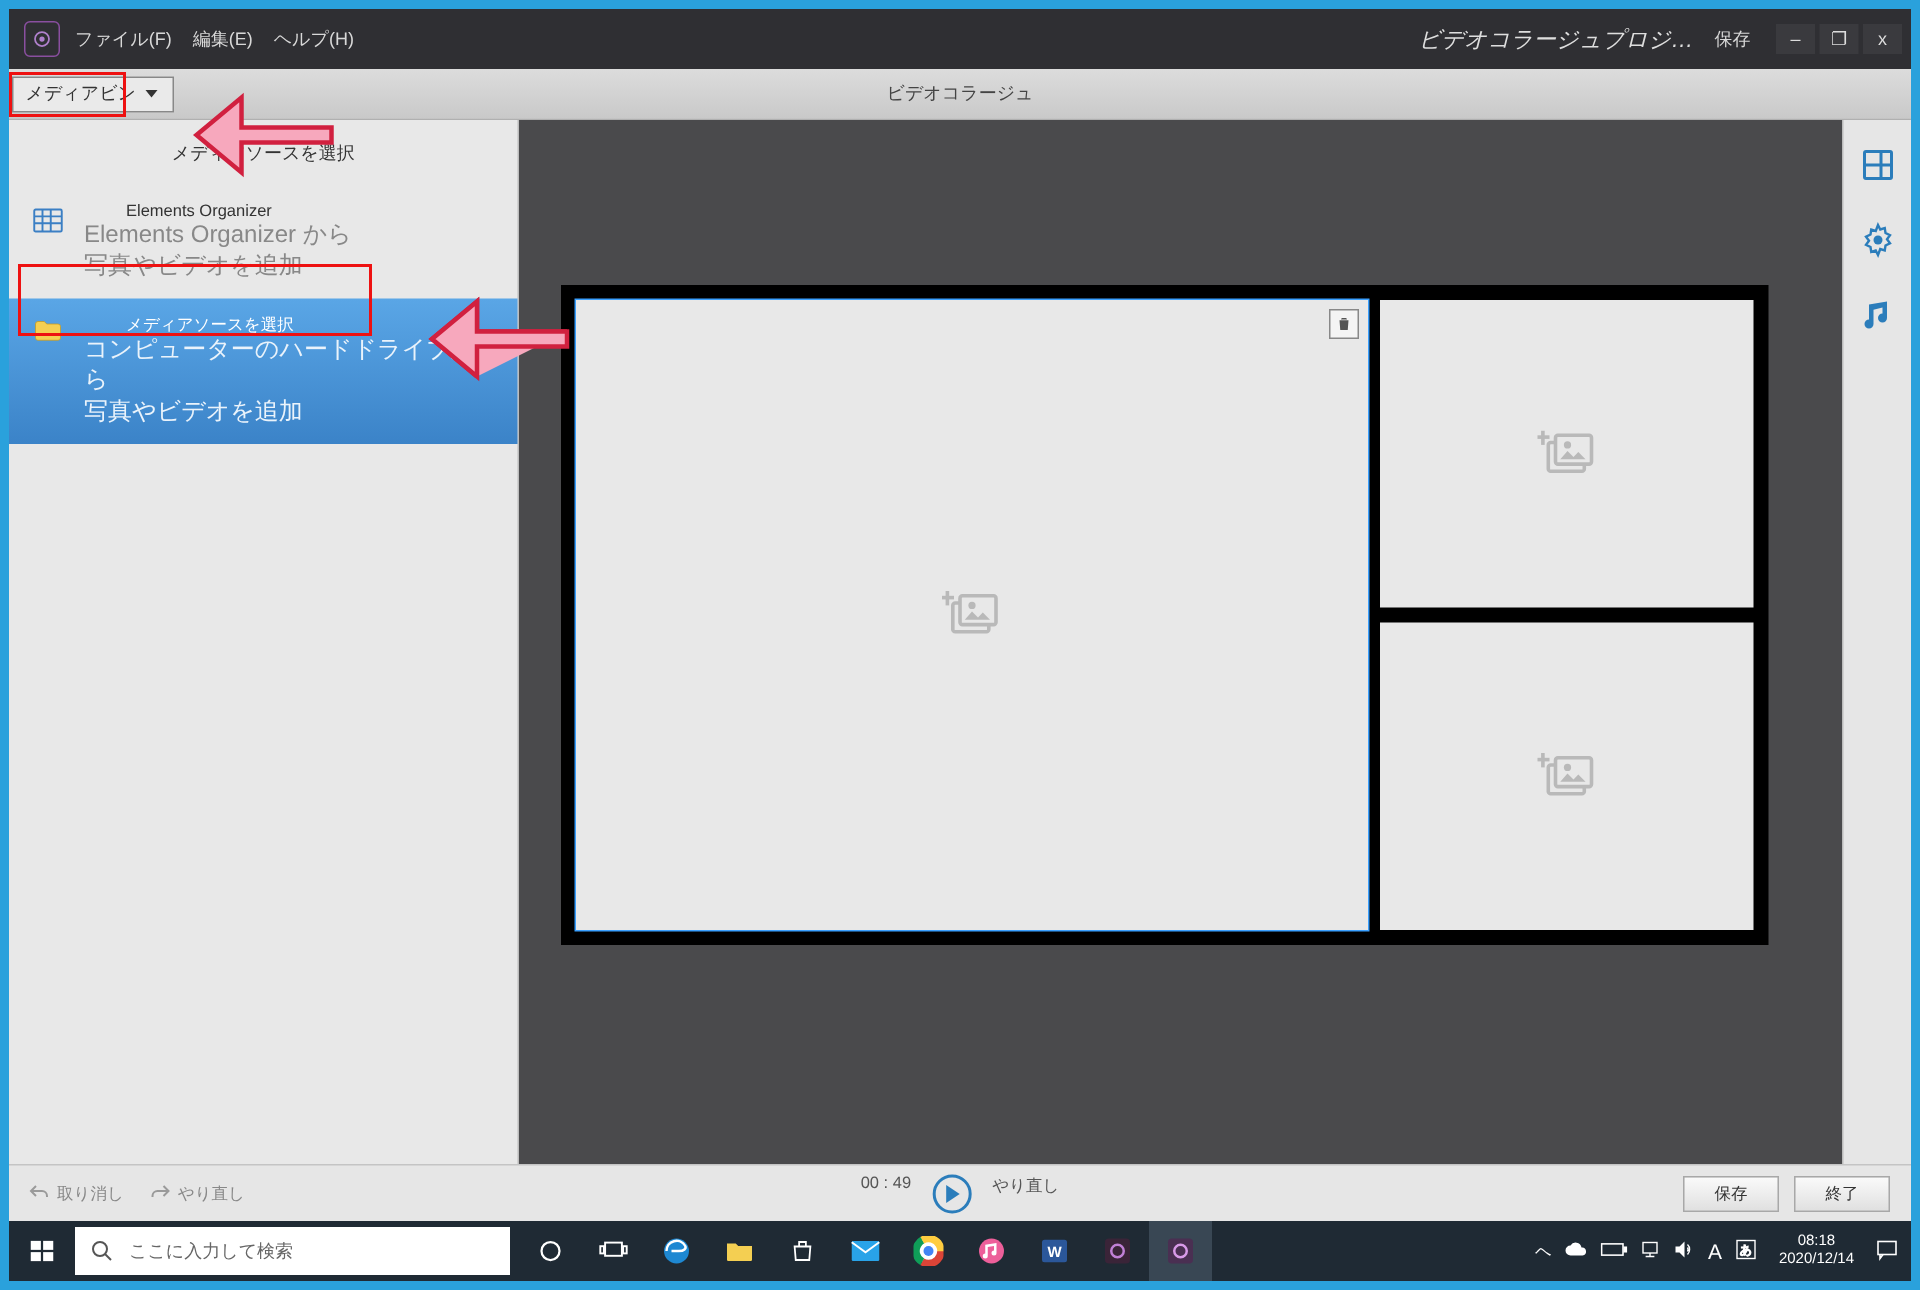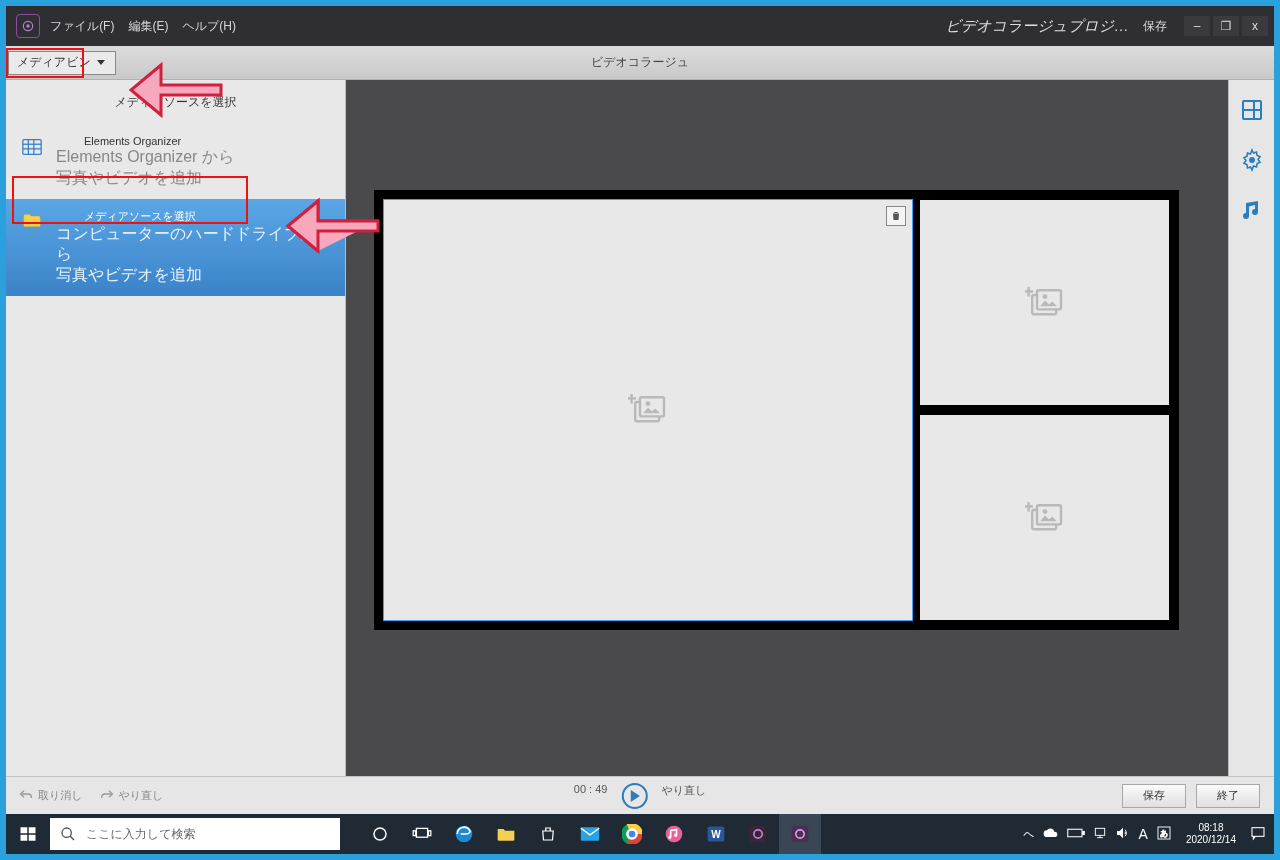--- a/index.html
+++ b/index.html
@@ -56,21 +56,21 @@
   .undo-redo span { display:flex; align-items:center; gap:4px; }
   .footer-center { position:absolute; left:50%; transform:translateX(-50%); display:flex; align-items:flex-start; gap:14px; }
   .play-btn { width:26px; height:26px; border:2px solid #2b7dbb; border-radius:50%; display:flex; align-items:center; justify-content:center; }
   .play-btn .tri { width:0;height:0;border-top:6px solid transparent;border-bottom:6px solid transparent;border-left:9px solid #2b7dbb; margin-left:2px; }
   .footer-right { margin-left:auto; display:flex; gap:10px; padding-right:14px; }
   .ft-btn { height:24px; padding:0 20px; background:linear-gradient(#fafafa,#e0e0e0); border:1px solid #a8a8a8; font-size:11px; color:#333; display:flex; align-items:center; }
 
   
   .taskbar { position:absolute; left:0; right:0; bottom:0; height:40px; background:#1f2a34; display:flex; align-items:center; color:#fff; font-size:12px; }
   .start { width:44px; height:40px; display:flex; align-items:center; justify-content:center; }
-  .searchbox { width:290px; height:32px; background:#fff; color:#666; display:flex; align-items:center; padding:0 10px; gap:10px; margin-right:19px; }
+  .searchbox { width:290px; height:32px; background:#fff; color:#666; display:flex; align-items:center; padding:0 10px; gap:10px; margin-right:6px; }
   .tb-ic { width:42px; height:40px; display:flex; align-items:center; justify-content:center; color:#dbe4ea; }
   .tb-ic.active { background:#394754; }
   .tb-right { margin-left:auto; display:flex; align-items:center; gap:8px; padding-right:8px; }
   .clock { text-align:center; font-size:10px; line-height:1.2; padding:0 6px; }
 
   
   .arrow { position:absolute; pointer-events:none; }
   .arrow svg { overflow:visible; }
 
   .footer-wrap { position:relative; }

